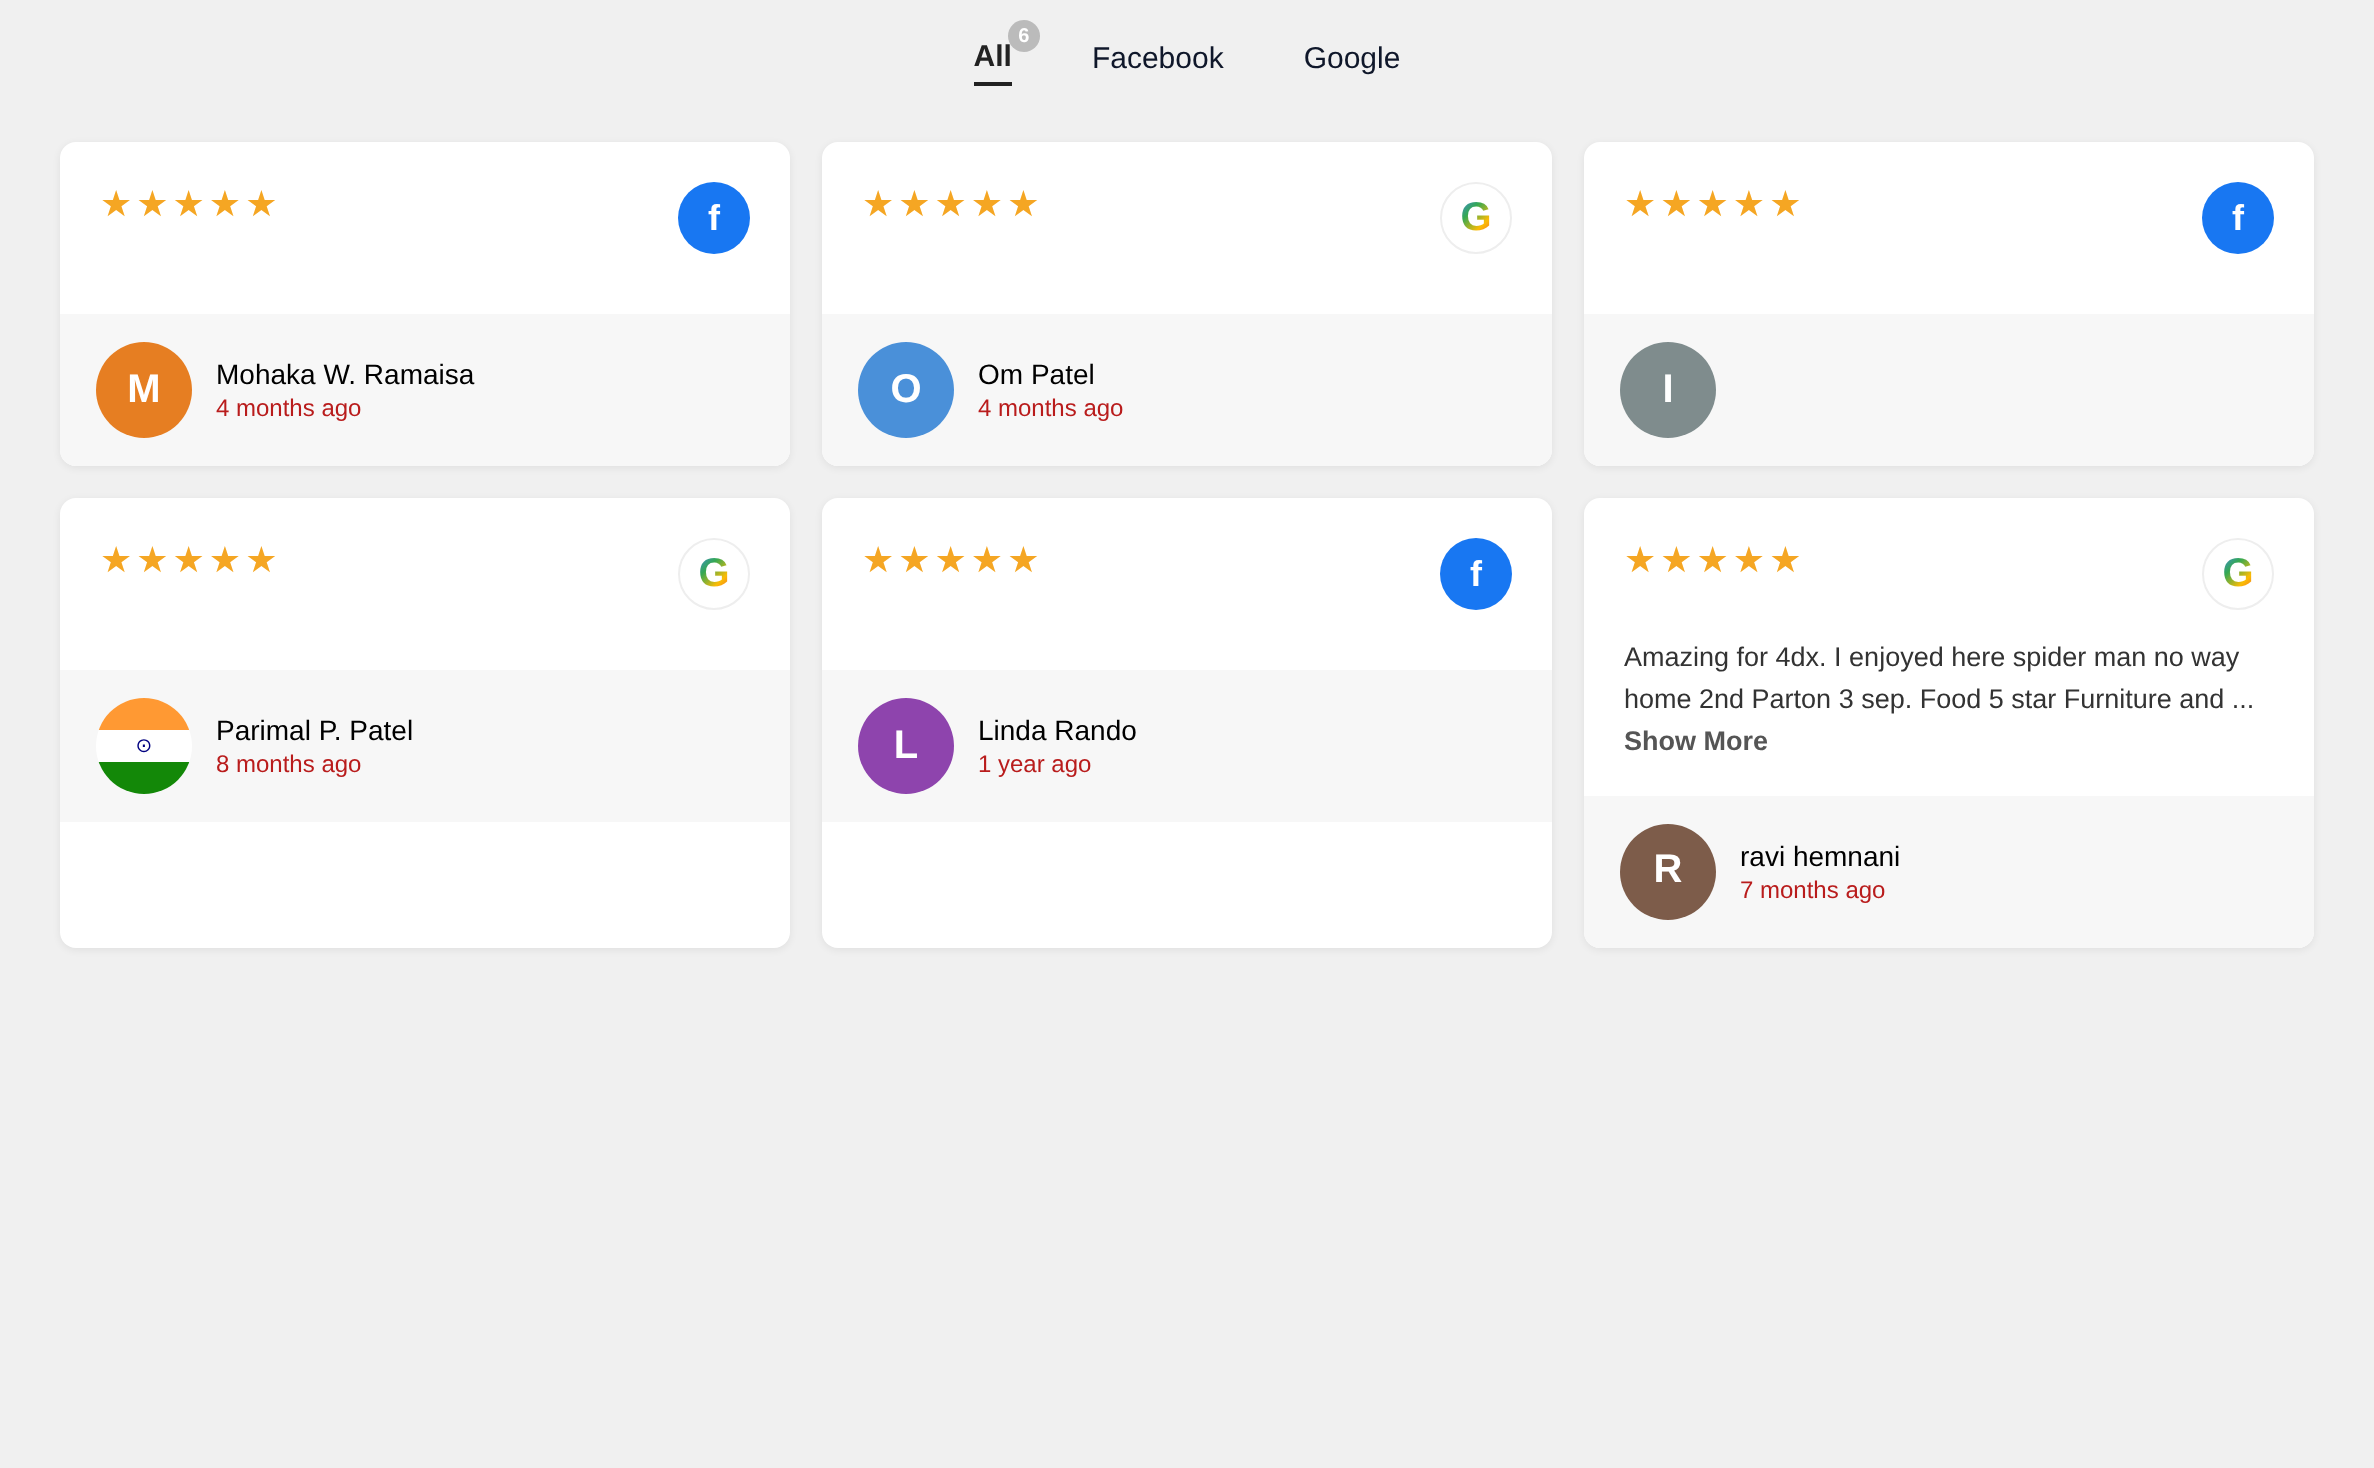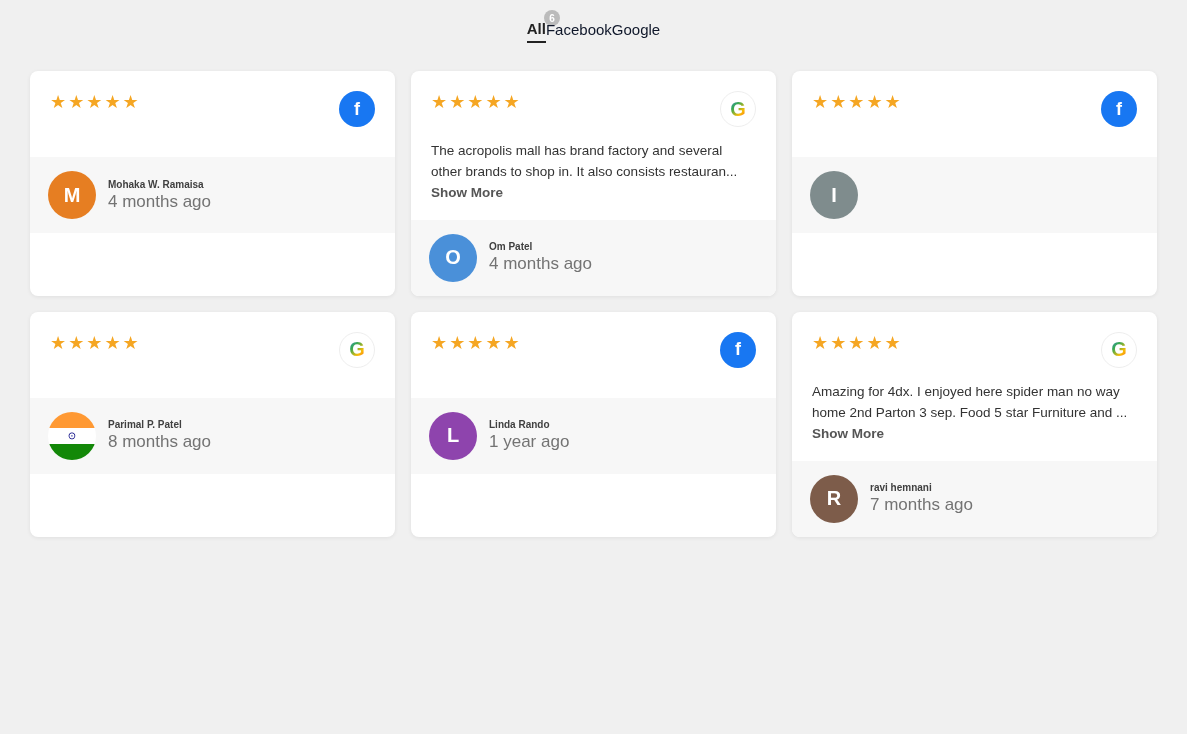--- a/index.html
+++ b/index.html
@@ -8,20 +8,21 @@
       font-family: -apple-system, BlinkMacSystemFont, 'Segoe UI', sans-serif;
       min-height: 734px;
       padding: 20px 30px 40px;
     }
 
     
     .tab-bar {
       display: flex;
       justify-content: center;
       align-items: center;
+      gap: 40px;
       margin-bottom: 28px;
     }
     .tab {
       font-size: 15px;
       color: #0f172a;
       cursor: pointer;
       padding-bottom: 4px;
       position: relative;
     }
     .tab.active {
@@ -131,27 +132,27 @@
       justify-content: center;
       font-size: 20px;
       font-weight: 700;
       color: #fff;
     }
     .reviewer-info {
       display: flex;
       flex-direction: column;
     }
     .reviewer-name {
-      font-size: 10px;
-      font-weight: 700;
-      color: #404040;
+      font-size: 14px;
+      font-weight: 400;
+      color: #000000;
     }
     .reviewer-time {
-      font-size: 17px;
-      color: #737373;
+      font-size: 12px;
+      color: #b91c1c;
       margin-top: 2px;
     }
 
     
     .google-g {
       font-size: 20px;
       font-weight: 700;
       background: linear-gradient(135deg, #4285F4 0%, #34A853 33%, #FBBC05 66%, #EA4335 100%);
       -webkit-background-clip: text;
       -webkit-text-fill-color: transparent;
@@ -218,23 +219,20 @@
             <span class="star">★</span>
             <span class="star">★</span>
             <span class="star">★</span>
             <span class="star">★</span>
             <span class="star">★</span>
           </div>
         <div class="platform-icon platform-google">
             <span class="google-g">G</span>
           </div>
       </div>
-      <p class="review-text">
-        The acropolis mall has brand factory and several other brands to shop in. It also consists restauran... <span class="show-more">Show More</span>
-      </p>
     </div>
     <div class="card-footer">
       <div class="avatar" style="background:#4a90d9">O</div>
       <div class="reviewer-info">
         <span class="reviewer-name">Om Patel</span>
         <span class="reviewer-time">4 months ago</span>
       </div>
     </div>
   </div>
     <div class="review-card">

